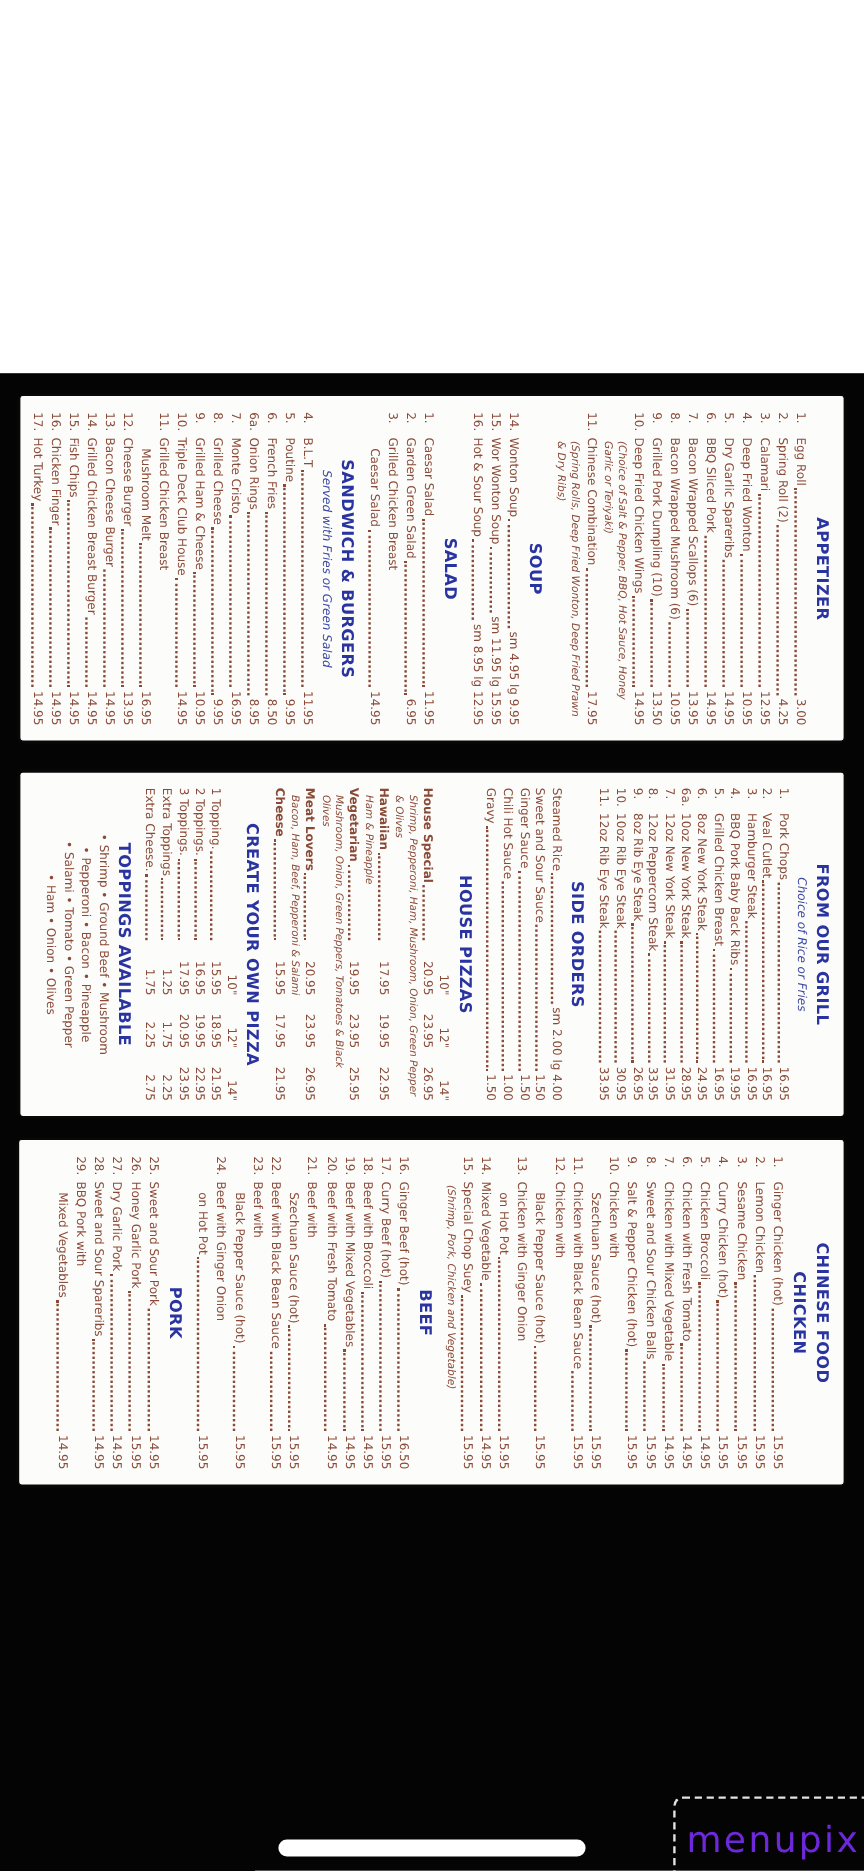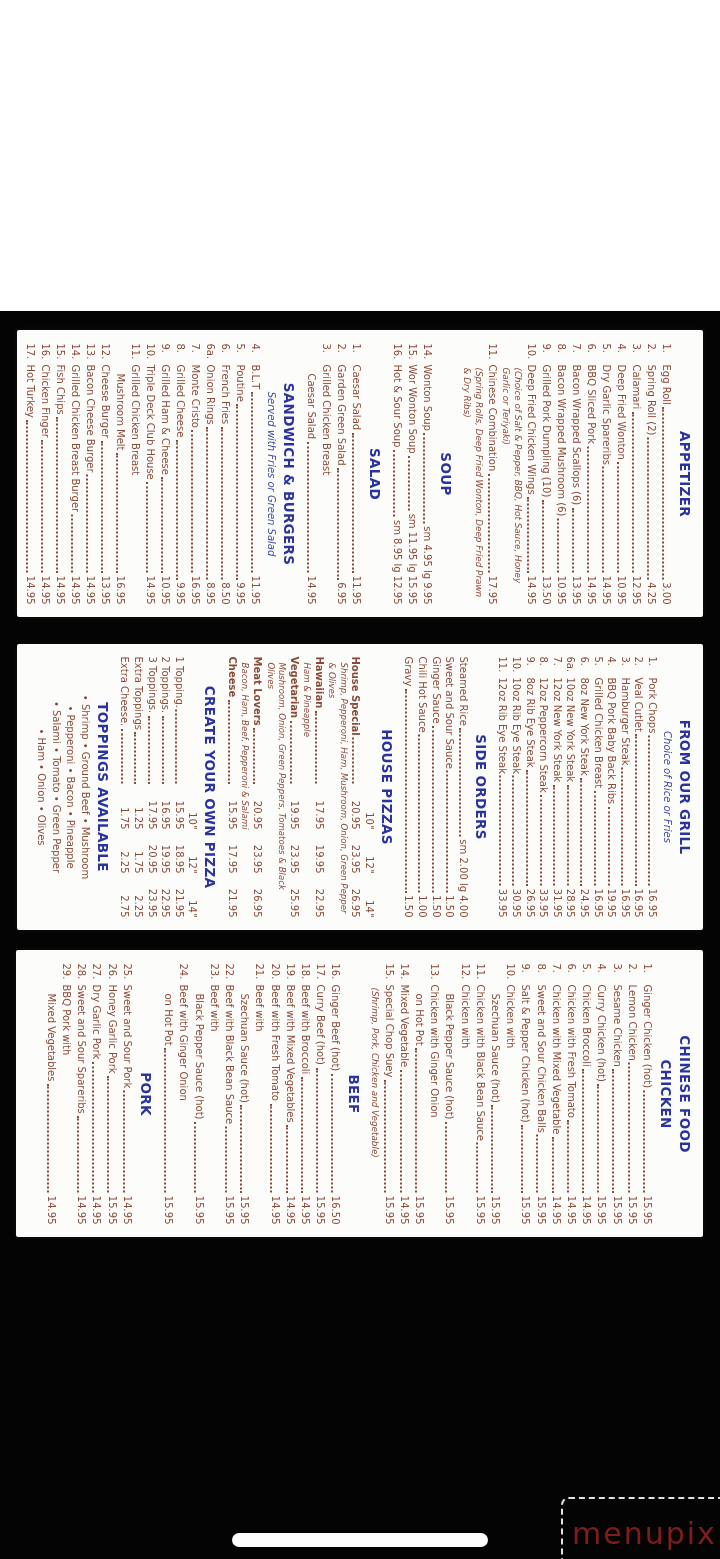--- a/index.html
+++ b/index.html
@@ -24,21 +24,21 @@
   .price{white-space:nowrap;margin-left:1px}
   .pcol{flex:0 0 44px;text-align:right;white-space:nowrap}
   .sp{flex:1 1 auto}
   .cont .nm{padding-left:30px}
   .note{font-style:italic;font-size:8.8px;line-height:12px;color:#8a4a38;padding-left:24px}
   .desc{font-style:italic;font-size:8.6px;line-height:11.5px;color:#8a4a38;padding-left:6px}
   .topline{font-size:10px;color:#8a4a38;text-align:center}
   .p1 .topline{line-height:14.5px}
   .watermark{position:absolute;left:561px;top:1497px;width:172px;height:72px;box-sizing:border-box;
              border:2px dashed #e2e2e2;border-radius:8px;display:flex;align-items:center;padding-left:9px;background:transparent}
-  .watermark span{color:#7f1d1d;font-size:30px;letter-spacing:2px;font-weight:normal}
+  .watermark span{color:#6d28d9;font-size:30px;letter-spacing:2px;font-weight:normal}
   .home-indicator{position:absolute;left:232px;top:1533px;width:256px;height:14px;border-radius:7px;background:#ffffff}
 </style>
 </head>
 <body>
 
 <div class="photo"></div>
 
 <div class="panel" style="left:17px;top:330px;width:686px;height:287px">
   <div class="rot p0">
       <div class="sec-title">APPETIZER</div>

